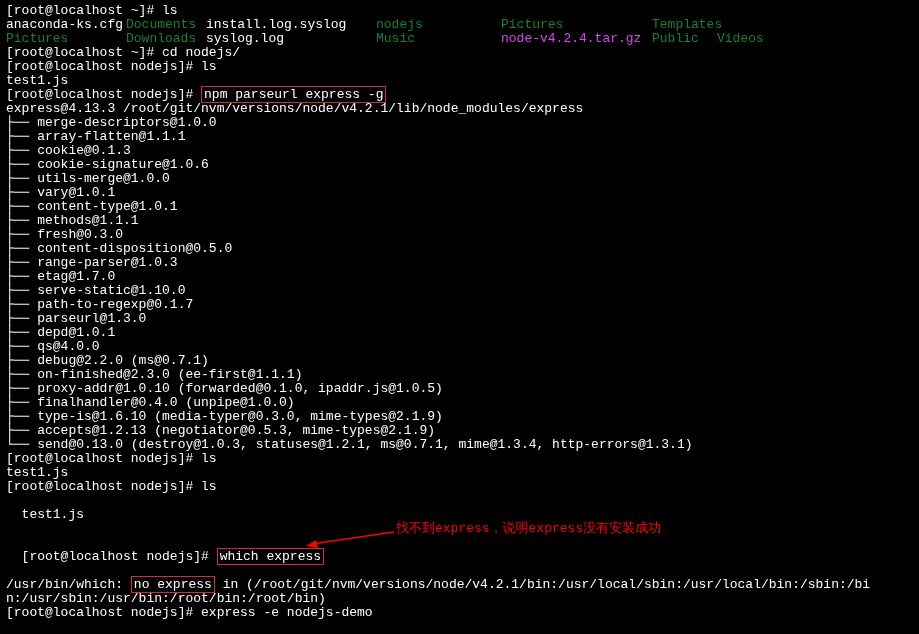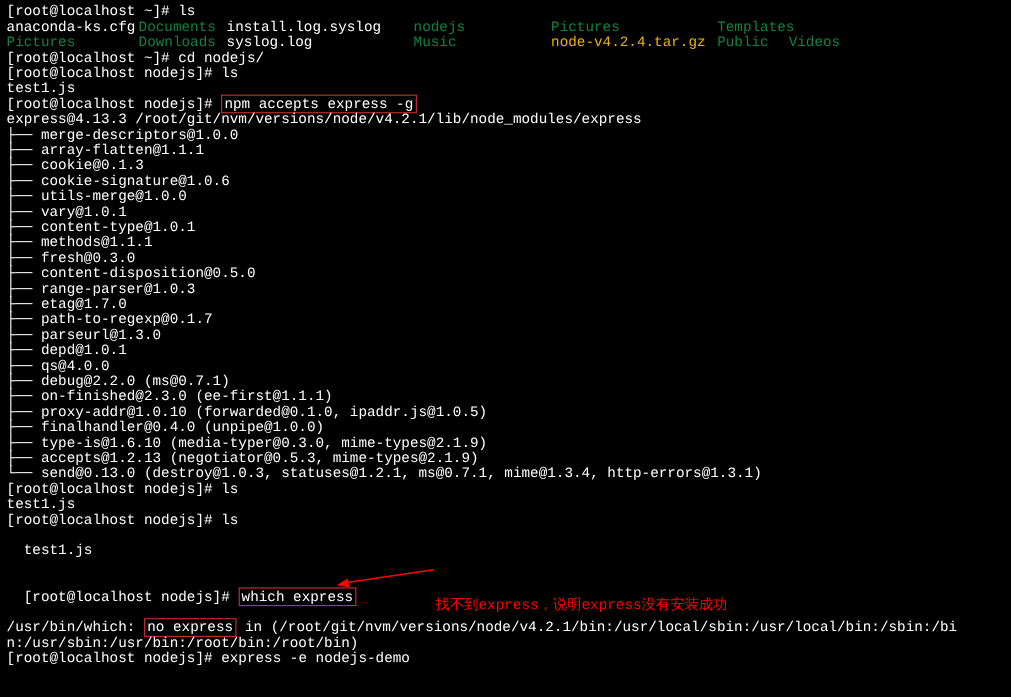--- a/index.html
+++ b/index.html
@@ -8,23 +8,23 @@
     background: #000;
     color: #fff;
     font-family: "Consolas", "Courier New", monospace;
     font-size: 13px;
     line-height: 14px;
     width: 919px;
     box-sizing: border-box;
   }
   .line { white-space: pre; }
   .cyan { color: #15803d; }
-  .red  { color: #eab308; }
+  .red  { color: #d946ef; }
   .box-red { border: 1px solid #c83232; padding: 0 2px; }
-  .annot { color: #ff0000; position: relative; margin-top: 36px; }
+  .annot { color: #ff0000; position: relative; }
   .ls-grid {
     display: grid;
     grid-template-columns: 120px 80px 170px 125px 151px 65px auto;
   }
 </style>
 </head>
 <body>
 
 <div class="line"><span>[root@localhost ~]# </span><span>ls</span></div>
 
@@ -44,37 +44,38 @@
   <span class="red">node-v4.2.4.tar.gz</span>
   <span class="cyan">Public</span>
   <span class="cyan">Videos</span>
 </div>
 
 <div class="line"><span>[root@localhost ~]# </span><span>cd nodejs/</span></div>
 
 <div class="line"><span>[root@localhost nodejs]# </span><span>ls</span></div>
 <div class="line">test1.js</div>
 
-<div class="line"><span>[root@localhost nodejs]# </span><span class="box-red">npm accepts express -g</span></div>
+<div class="line"><span>[root@localhost nodejs]# </span><span class="box-red">npm parseurl express -g</span></div>
 
 <div class="line">express@4.13.3 /root/git/nvm/versions/node/v4.2.1/lib/node_modules/express</div>
 
 <div id="deps">
     <div class="line">├── merge-descriptors@1.0.0</div>
     <div class="line">├── array-flatten@1.1.1</div>
     <div class="line">├── cookie@0.1.3</div>
     <div class="line">├── cookie-signature@1.0.6</div>
     <div class="line">├── utils-merge@1.0.0</div>
     <div class="line">├── vary@1.0.1</div>
     <div class="line">├── content-type@1.0.1</div>
     <div class="line">├── methods@1.1.1</div>
     <div class="line">├── fresh@0.3.0</div>
     <div class="line">├── content-disposition@0.5.0</div>
     <div class="line">├── range-parser@1.0.3</div>
     <div class="line">├── etag@1.7.0</div>
+    <div class="line">├── serve-static@1.10.0</div>
     <div class="line">├── path-to-regexp@0.1.7</div>
     <div class="line">├── parseurl@1.3.0</div>
     <div class="line">├── depd@1.0.1</div>
     <div class="line">├── qs@4.0.0</div>
     <div class="line">├── debug@2.2.0 (ms@0.7.1)</div>
     <div class="line">├── on-finished@2.3.0 (ee-first@1.1.1)</div>
     <div class="line">├── proxy-addr@1.0.10 (forwarded@0.1.0, ipaddr.js@1.0.5)</div>
     <div class="line">├── finalhandler@0.4.0 (unpipe@1.0.0)</div>
     <div class="line">├── type-is@1.6.10 (media-typer@0.3.0, mime-types@2.1.9)</div>
     <div class="line">├── accepts@1.2.13 (negotiator@0.5.3, mime-types@2.1.9)</div>

